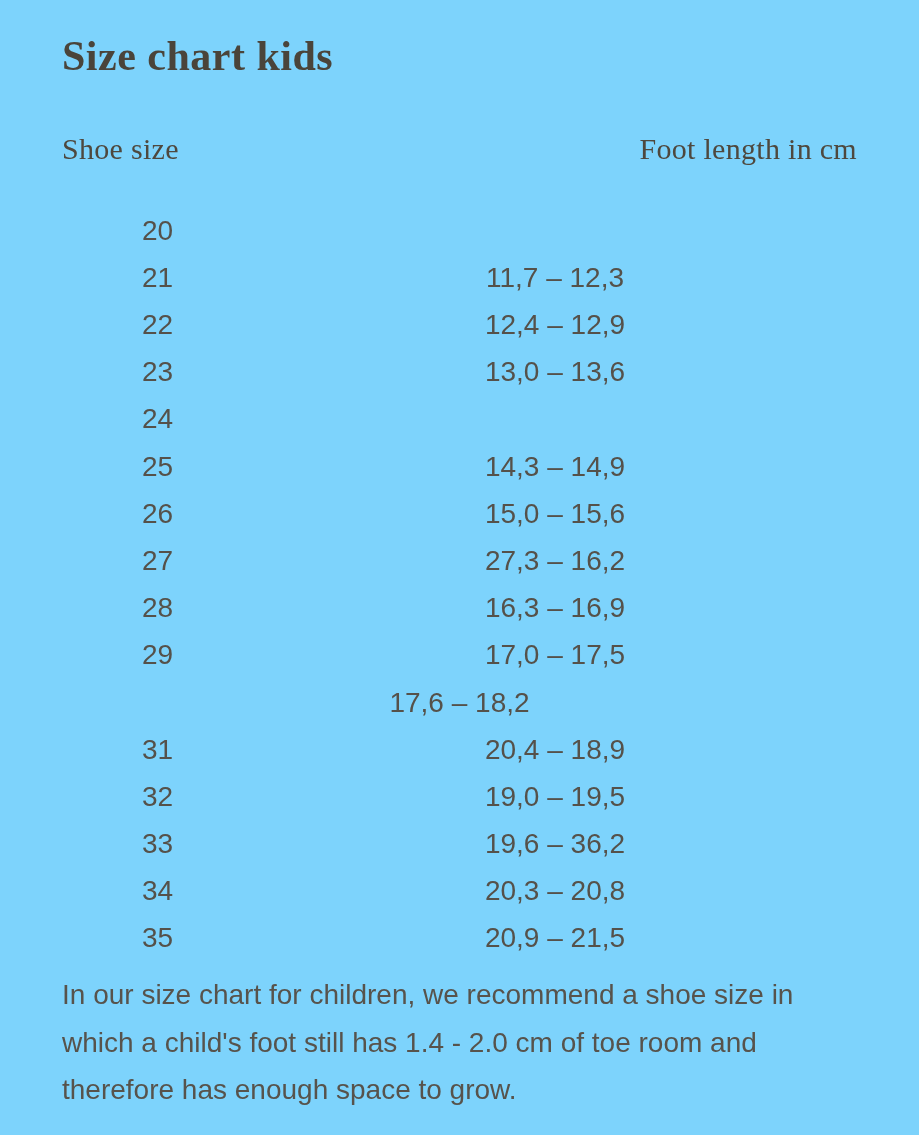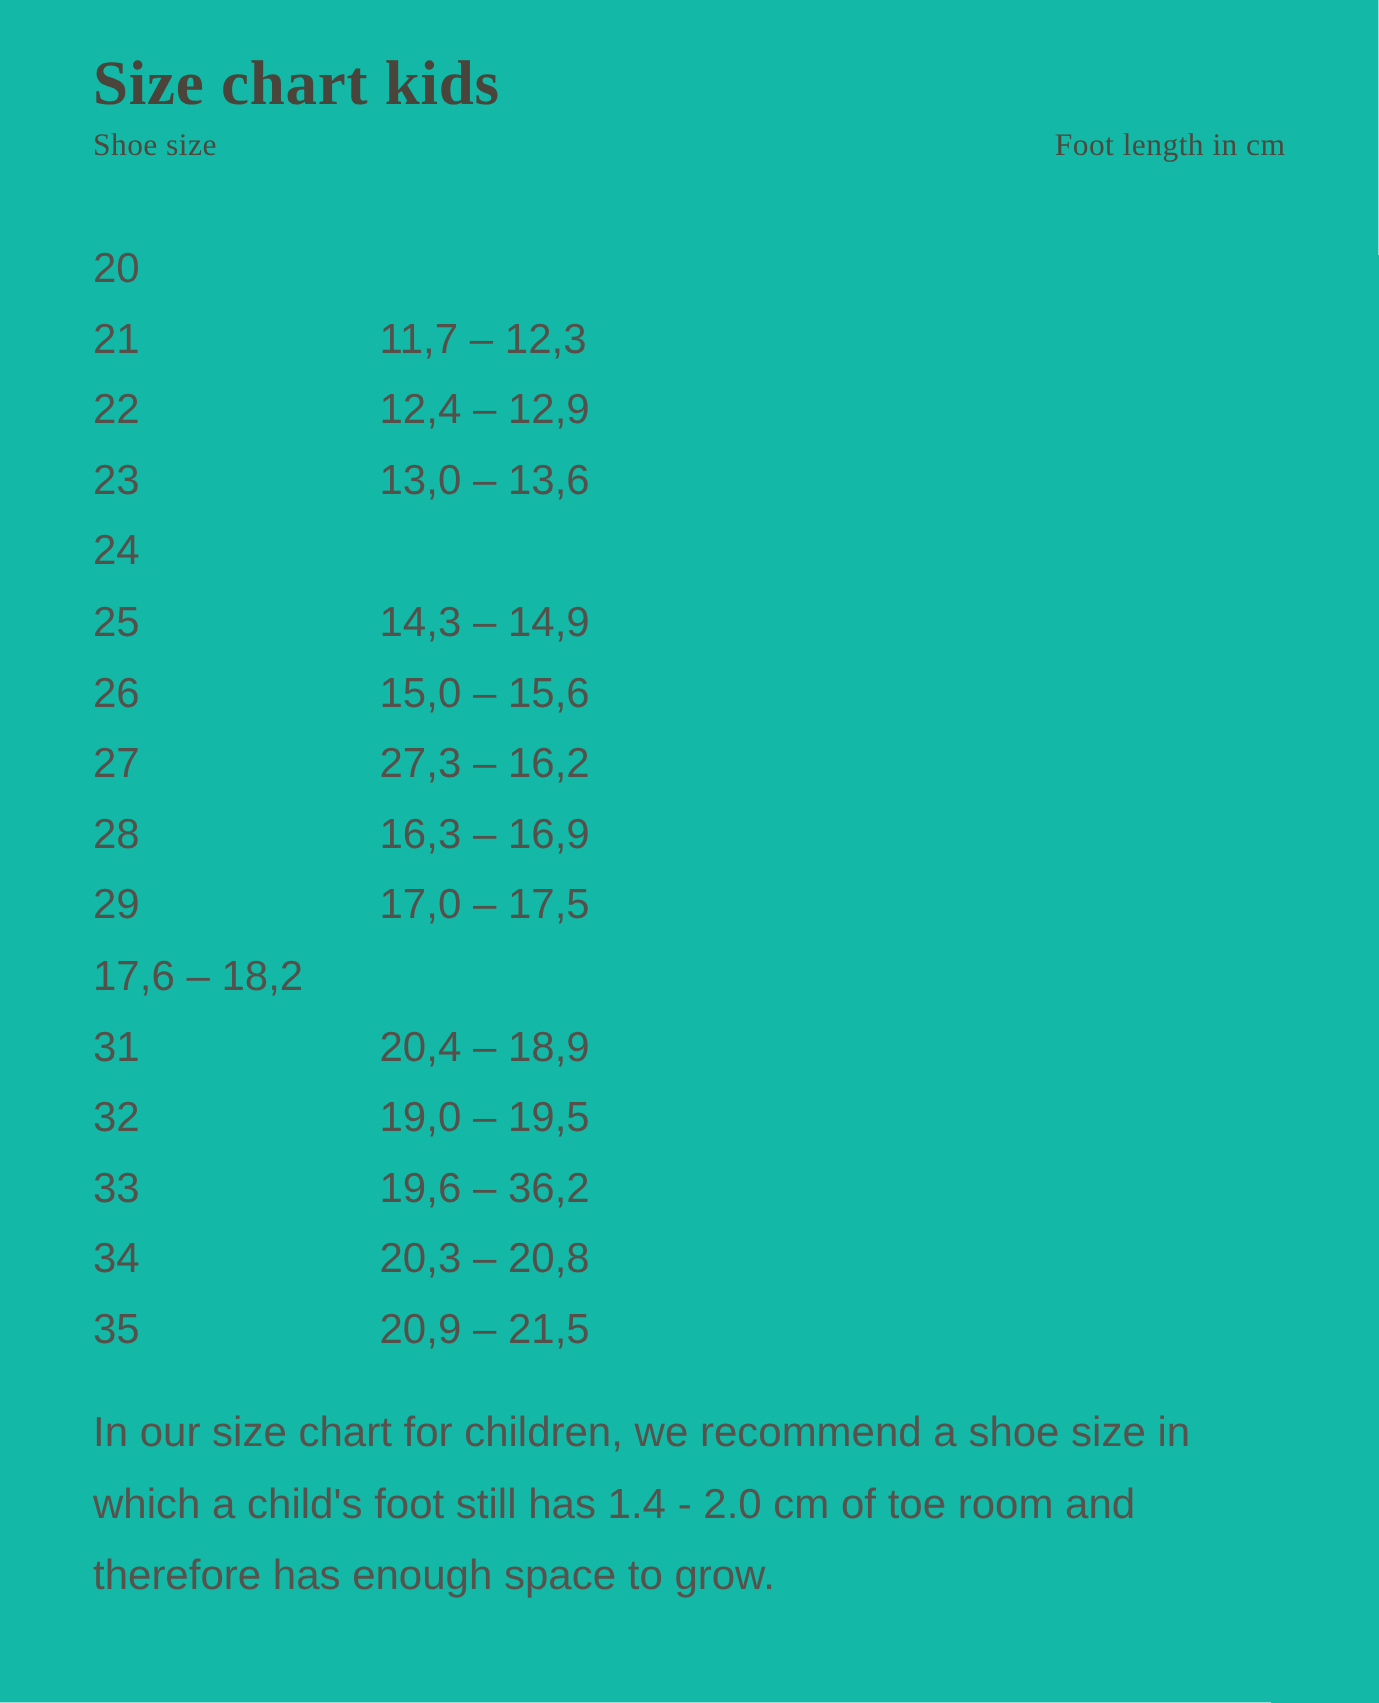--- a/index.html
+++ b/index.html
@@ -1,57 +1,58 @@
 <!DOCTYPE html>
 <html><head>
 <meta charset="utf-8">
 <style>
   * { margin: 0; padding: 0; box-sizing: border-box; }
   html, body { background: #ffffff; }
   .page {
     position: relative;
     width: 919px;
     height: 1135px;
-    background: #14b8a6;
+    background: #7dd3fc;
     padding: 0 62px;
     overflow: hidden;
     font-family: "Liberation Sans", "DejaVu Sans", sans-serif;
   }
   .page-title {
     margin-top: 33px;
     font-family: "Liberation Serif", "DejaVu Serif", serif;
     font-weight: 600;
     font-size: 42px;
     line-height: 1.12;
     color: #4a443a;
     letter-spacing: 0.5px;
   }
   .table-head {
     display: flex;
+    margin-top: 52px;
     font-family: "Liberation Serif", "DejaVu Serif", serif;
     font-weight: 400;
-    font-size: 21px;
+    font-size: 30px;
     line-height: 33px;
     color: #4e483e;
     letter-spacing: 0.3px;
   }
   .th-size { width: 168px; }
   .th-range { flex: 1; text-align: right; }
-  .table-body { margin-top: 42px; }
+  .table-body { margin-top: 42px; text-align: center; }
   .tr {
     display: flex;
     align-items: center;
     height: 47.2px;
     font-size: 28px;
     color: #55514a;
   }
   .td-size { width: 191px; }
   .td-range { flex: 1; }
   .note {
-    margin-top: 21px;
+    margin-top: 9px;
     max-width: 800px;
     font-size: 28px;
     line-height: 47.5px;
     color: #57534c;
   }
 </style>
 </head>
 <body>
 
 <div class="page">

